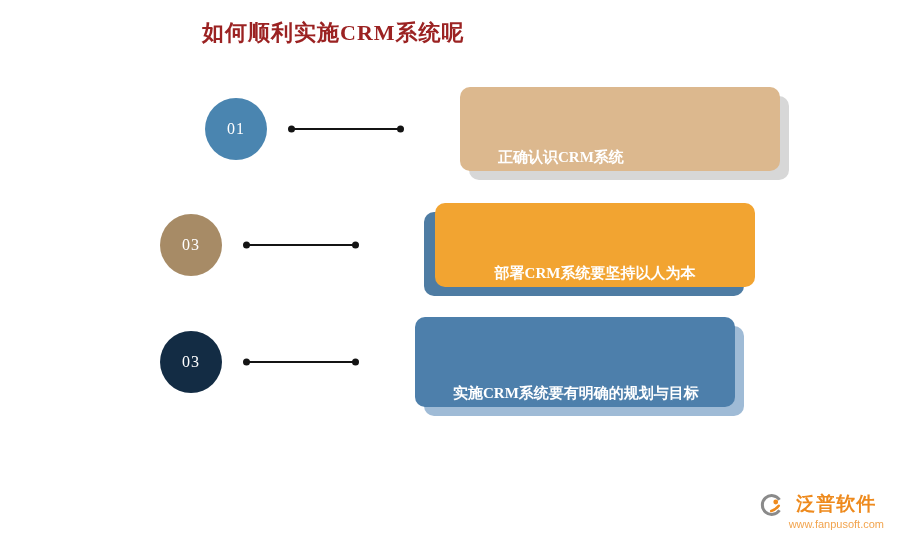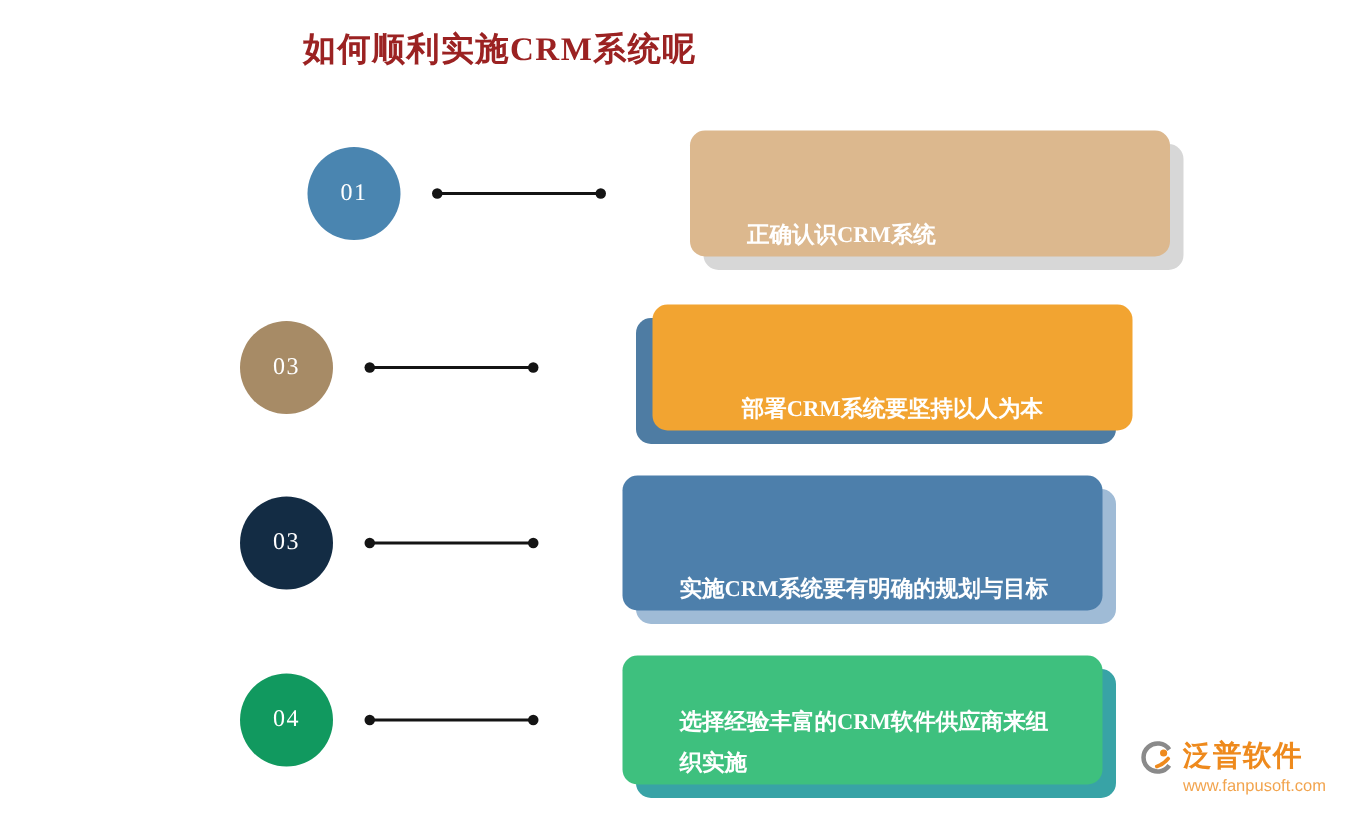--- a/index.html
+++ b/index.html
@@ -88,38 +88,28 @@
     <div class="circle" style="background: rgb(19, 44, 68);">
       <span>03</span>
     </div>
     <div class="connector"></div>
     <div class="shadow" style="background: rgb(159, 187, 214);"></div>
     <div class="box" style="background: rgb(77, 127, 171);">
       <span>实施CRM系统要有明确的规划与目标</span>
     </div>
   </div>
 
-  <div class="step" style="top:437px;height:86px;">
-    <div class="circle" style="background: rgb(17, 153, 95);">
-      <span>04</span>
-    </div>
-    <div class="connector"></div>
-    <div class="shadow" style="background: rgb(56, 163, 166);"></div>
-    <div class="box" style="background: rgb(62, 192, 126);">
-      <span>选择经验丰富的CRM软件供应商来组织实施</span>
-    </div>
-  </div>
 
   <div class="logo">
     <span class="logo-icon">
       <svg viewBox="0 0 32 32" width="24" height="24" aria-hidden="true">
         <path d="M26 9 A12.5 12.5 0 1 0 26 23" fill="none" stroke="#8a8a8a" stroke-width="4"></path>
         <circle cx="21" cy="12" r="3.2" fill="#ee8a1d"></circle>
         <path d="M15 24 q6 -2 10 -7" fill="none" stroke="#ee8a1d" stroke-width="3.4" stroke-linecap="round"></path>
       </svg>
     </span>
     <span class="logo-text">
-      <div class="name" style="color: rgb(238, 138, 29);">泛普软件</div>
+      <div class="name" style="color: rgb(238, 138, 29); text-align: center;">泛普软件</div>
       <div class="url" style="color: rgb(242, 164, 78);">www.fanpusoft.com</div>
     </span>
   </div>
 
 </div>
 
 </body></html>

